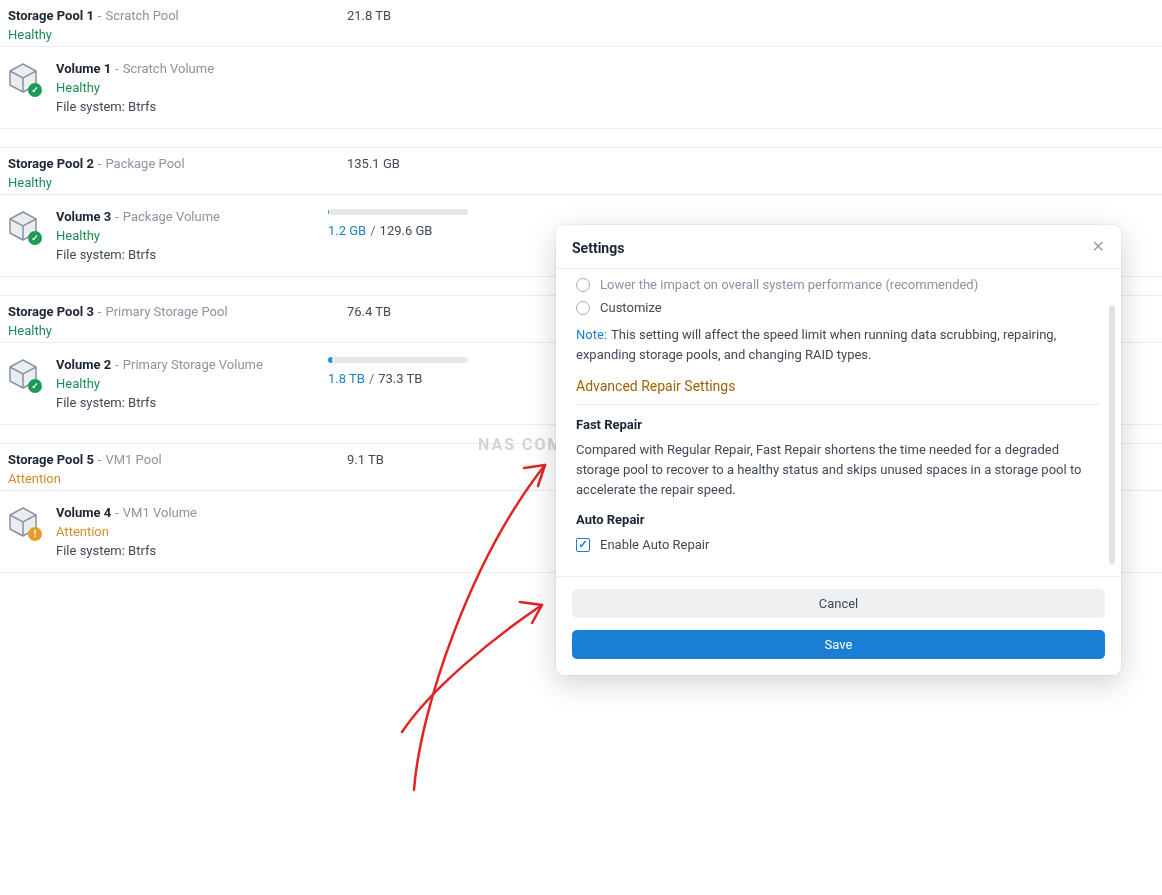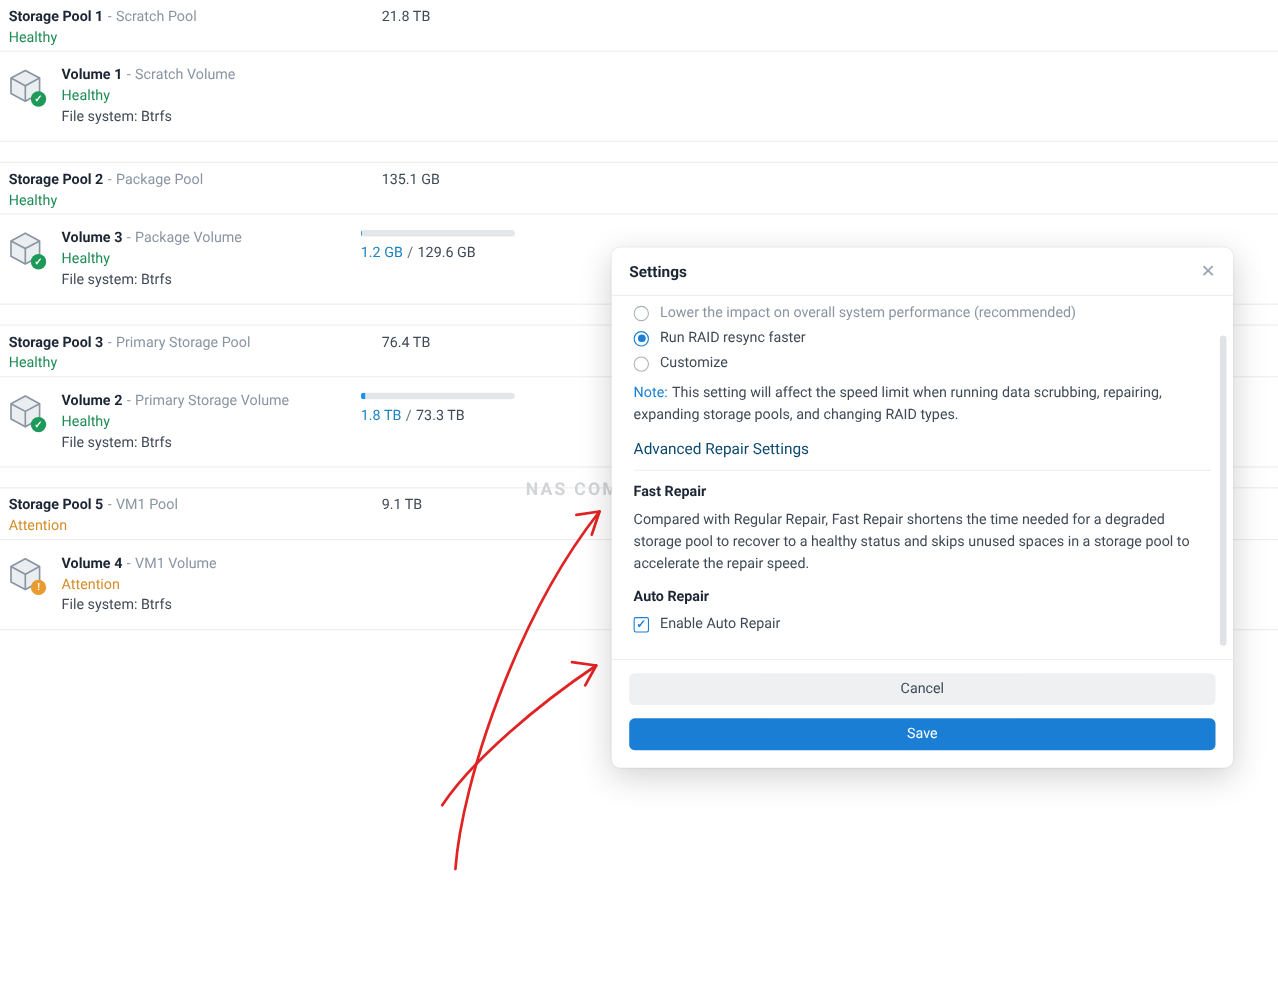--- a/index.html
+++ b/index.html
@@ -47,21 +47,21 @@
   .modal-body { padding: 10px 20px 18px 20px; position:relative; }
   .modal-body .scroll-shade { position:absolute; right:6px; top:36px; bottom:12px; width:6px; background:#dfe3e7; border-radius:3px; }
   .radio-item { display:flex; align-items:center; gap:10px; margin:8px 0; }
   .radio { width:14px; height:14px; border:1.5px solid #a9b0ba; border-radius:50%; display:inline-flex; align-items:center; justify-content:center; flex-shrink:0; }
   .radio.sel { border-color:#1a7fd4; }
   .radio.sel::after { content:""; width:7px; height:7px; background:#1a7fd4; border-radius:50%; }
   .radio-label { color:#404a57; }
   .radio-label.cut { color:#8a94a2; }
   .note { margin:10px 0 14px 0; line-height:1.5; }
   .note .note-lbl { color:#1a7fd4; margin-right:4px; }
-  .section-title { color:#0c4a6e; font-size:14px; margin:10px 0 8px 0; padding-bottom:10px; border-bottom:1px solid #eceef0; }
+  .section-title { color:#a16207; font-size:14px; margin:10px 0 8px 0; padding-bottom:10px; border-bottom:1px solid #eceef0; }
   .sub-head { font-weight:700; color:#1b2533; margin:12px 0 8px 0; }
   .desc { color:#404a57; line-height:1.55; }
   .check-item { display:flex; align-items:center; gap:10px; margin:10px 0 6px 0; }
   .check { width:14px; height:14px; border:1.5px solid #1a7fd4; border-radius:2px; display:inline-flex; align-items:center; justify-content:center; color:#1a7fd4; font-size:11px; flex-shrink:0; }
   .check.on::after { content:"✓"; font-weight:800; }
   .modal-foot { display:flex; justify-content:flex-end; gap:12px; padding:12px 16px 16px 16px; border-top:1px solid #eceef0;flex-direction:column; }
   .btn { min-width:90px; padding:7px 18px; border-radius:5px; font-size:13px; cursor:pointer; border:none; }
   .btn-cancel { background:#eef0f2; color:#404a57; }
   .btn-save { background:#1a7fd4; color:#fff; }
 
@@ -229,24 +229,20 @@
     </button>
   </div>
   <div class="modal-body">
     <div class="scroll-shade"></div>
 
     <div class="radio-item" style="margin-top:-2px">
       <span class="radio"></span>
       <span class="radio-label cut">Lower the impact on overall system performance (recommended)</span>
     </div>
     <div class="radio-item">
-      <span class="radio sel"></span>
-      <span class="radio-label">Run RAID resync faster</span>
-    </div>
-    <div class="radio-item">
       <span class="radio"></span>
       <span class="radio-label">Customize</span>
     </div>
 
     <div class="note">
       <span class="note-lbl">Note:</span><span>This setting will affect the speed limit when running data scrubbing, repairing, expanding storage pools, and changing RAID types.</span>
     </div>
 
     <div class="section-title">Advanced Repair Settings</div>
 

